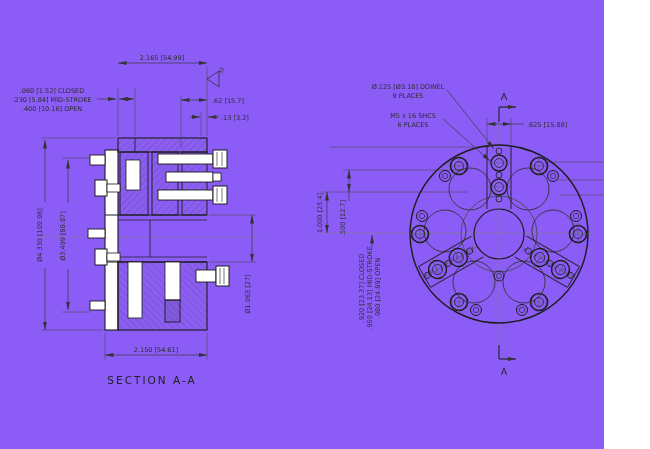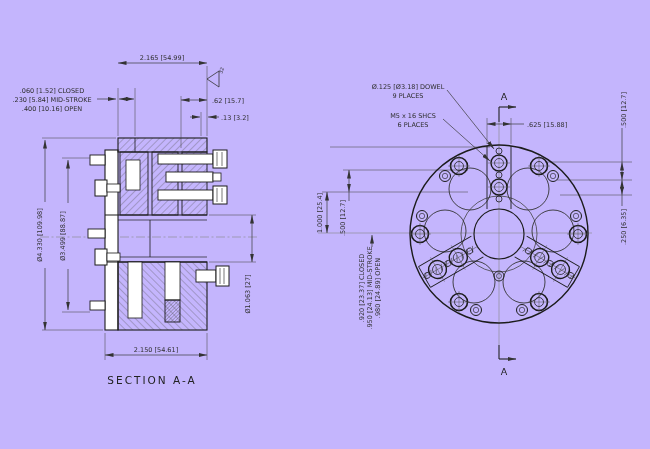--- a/index.html
+++ b/index.html
@@ -1,16 +1,16 @@
 <!DOCTYPE html>
 <html><head>
 <meta charset="utf-8">
 <style>
   html,body{margin:0;padding:0;background:#fff;}
-  .stage{position:relative;width:650px;height:449px;background:#c4b5fd;overflow:hidden;
+  .stage{position:relative;width:604px;height:449px;background:#8b5cf6;overflow:hidden;
          font-family:"DejaVu Sans", sans-serif;}
   svg{display:block;}
   .dim{font-family:"DejaVu Sans", sans-serif;font-size:6.5px;fill:#2e2e2e;}
   .note{font-family:"DejaVu Sans", sans-serif;font-size:6.5px;fill:#2e2e2e;}
   .tiny{font-family:"DejaVu Sans", sans-serif;font-size:5px;fill:#2e2e2e;}
   .cap{font-family:"DejaVu Sans", sans-serif;font-size:10.5px;letter-spacing:2px;fill:#222;}
   .mark{font-family:"DejaVu Sans", sans-serif;font-size:9.5px;fill:#222;}
   .ol{stroke:#1c1c1c;fill:none;}
   .wh{fill:#ffffff;stroke:#1c1c1c;}
   .dl{stroke:#3a3a3a;stroke-width:0.7;fill:none;}

